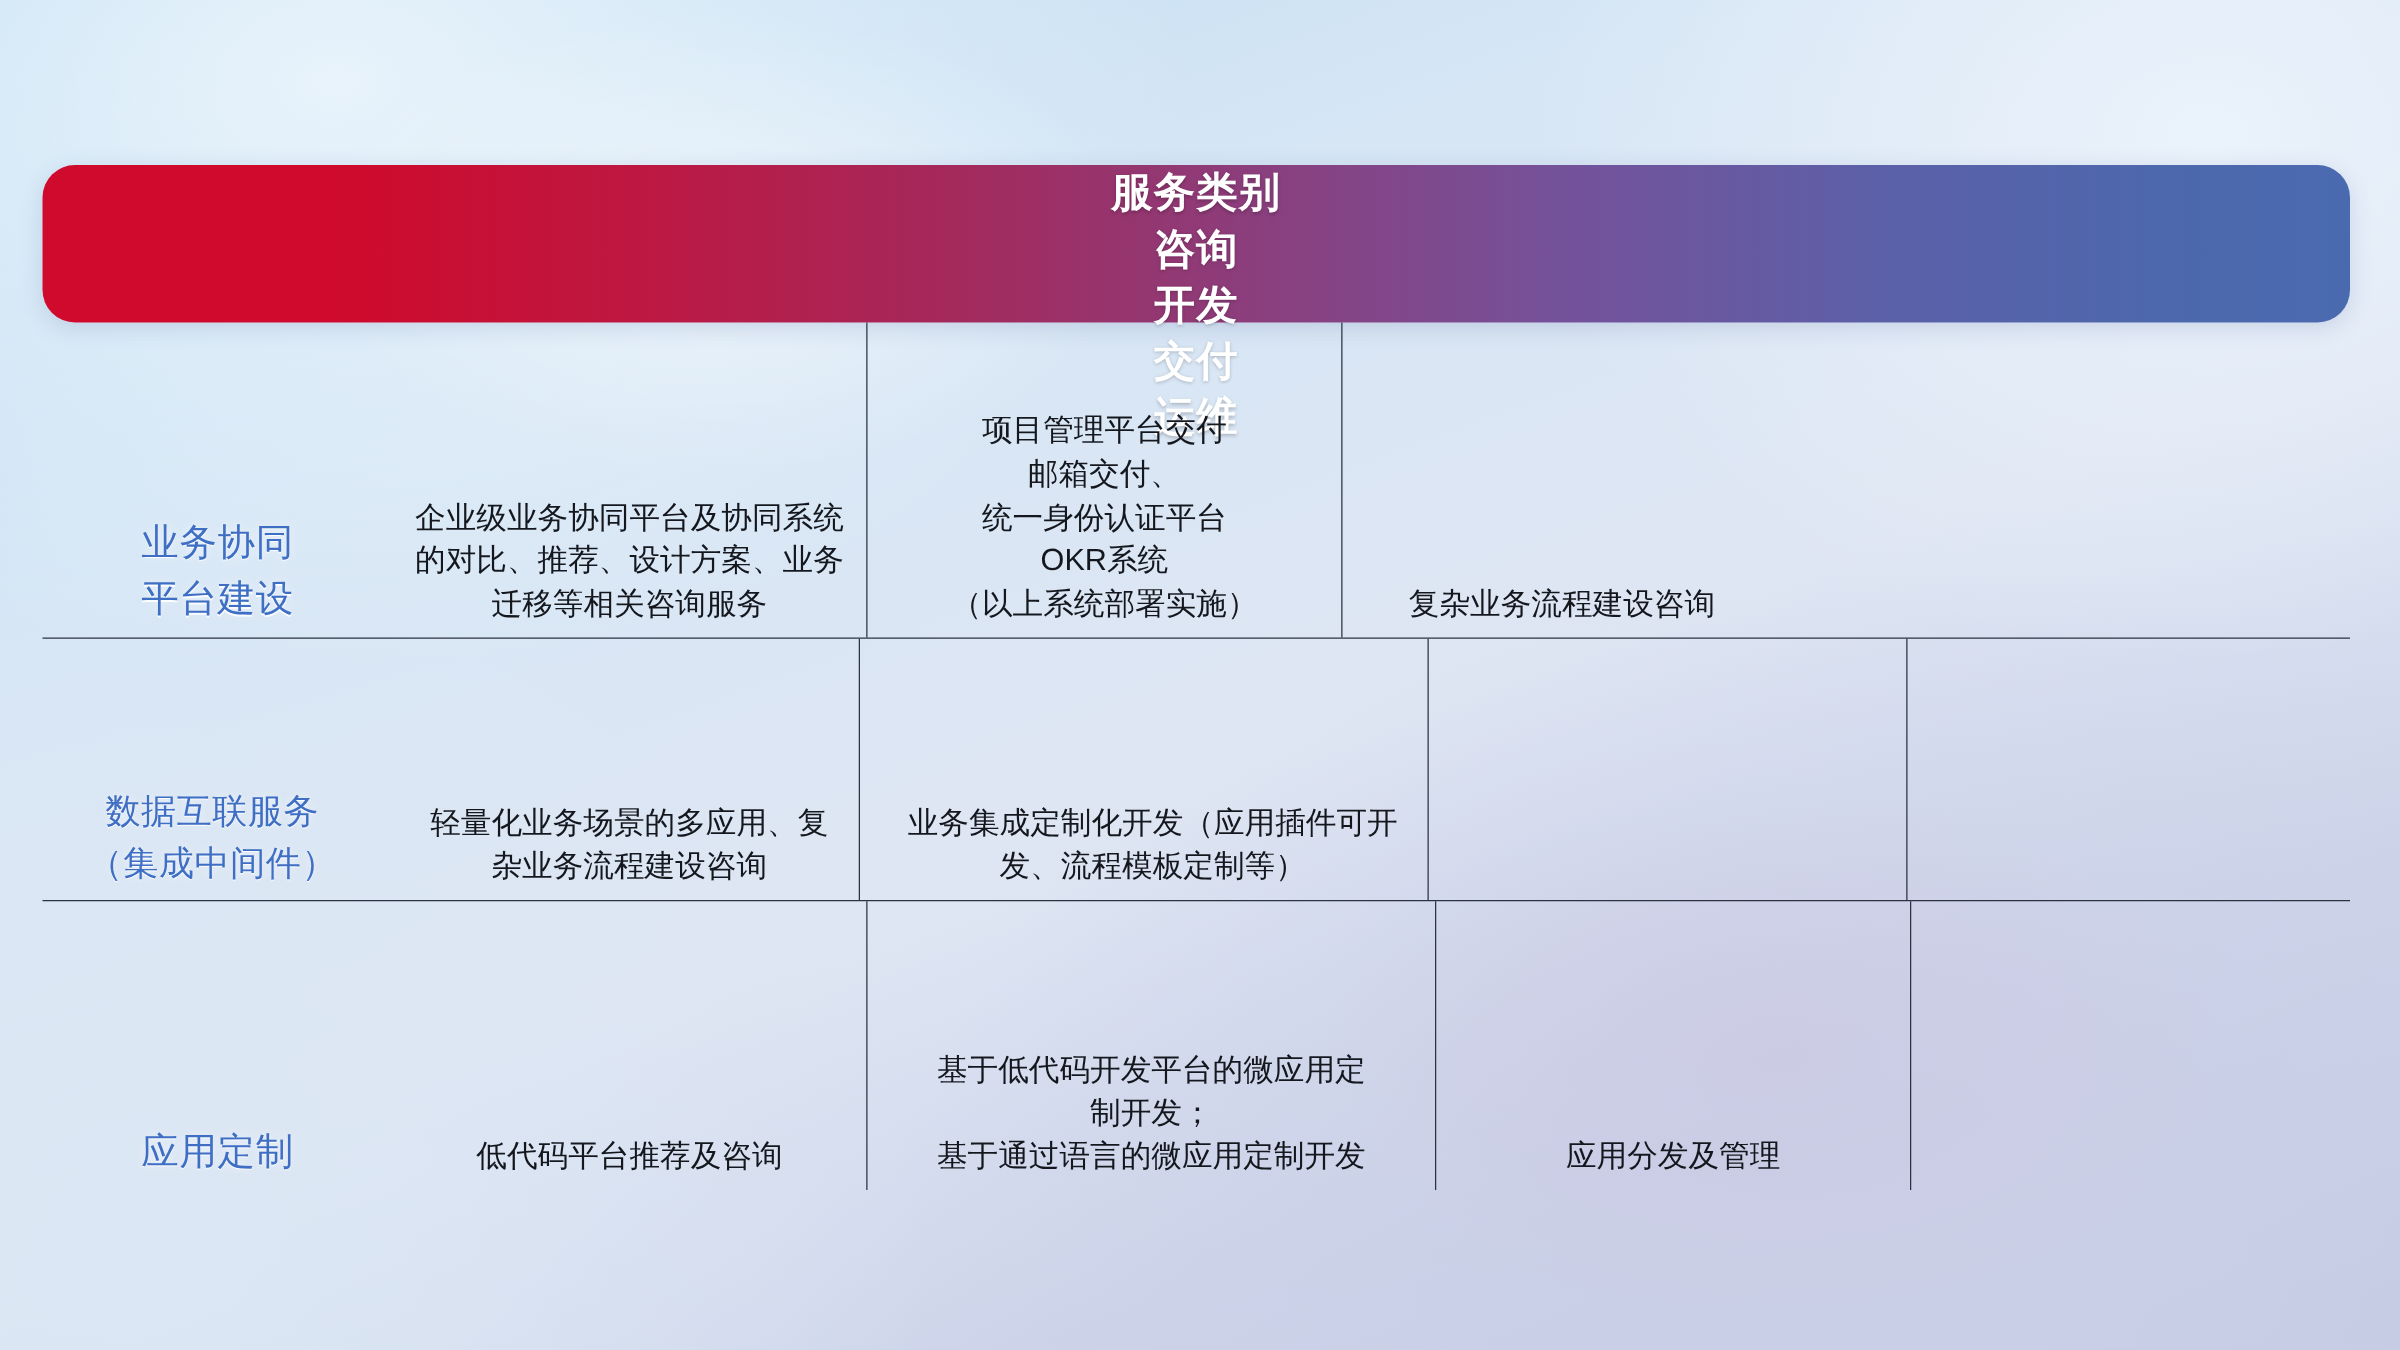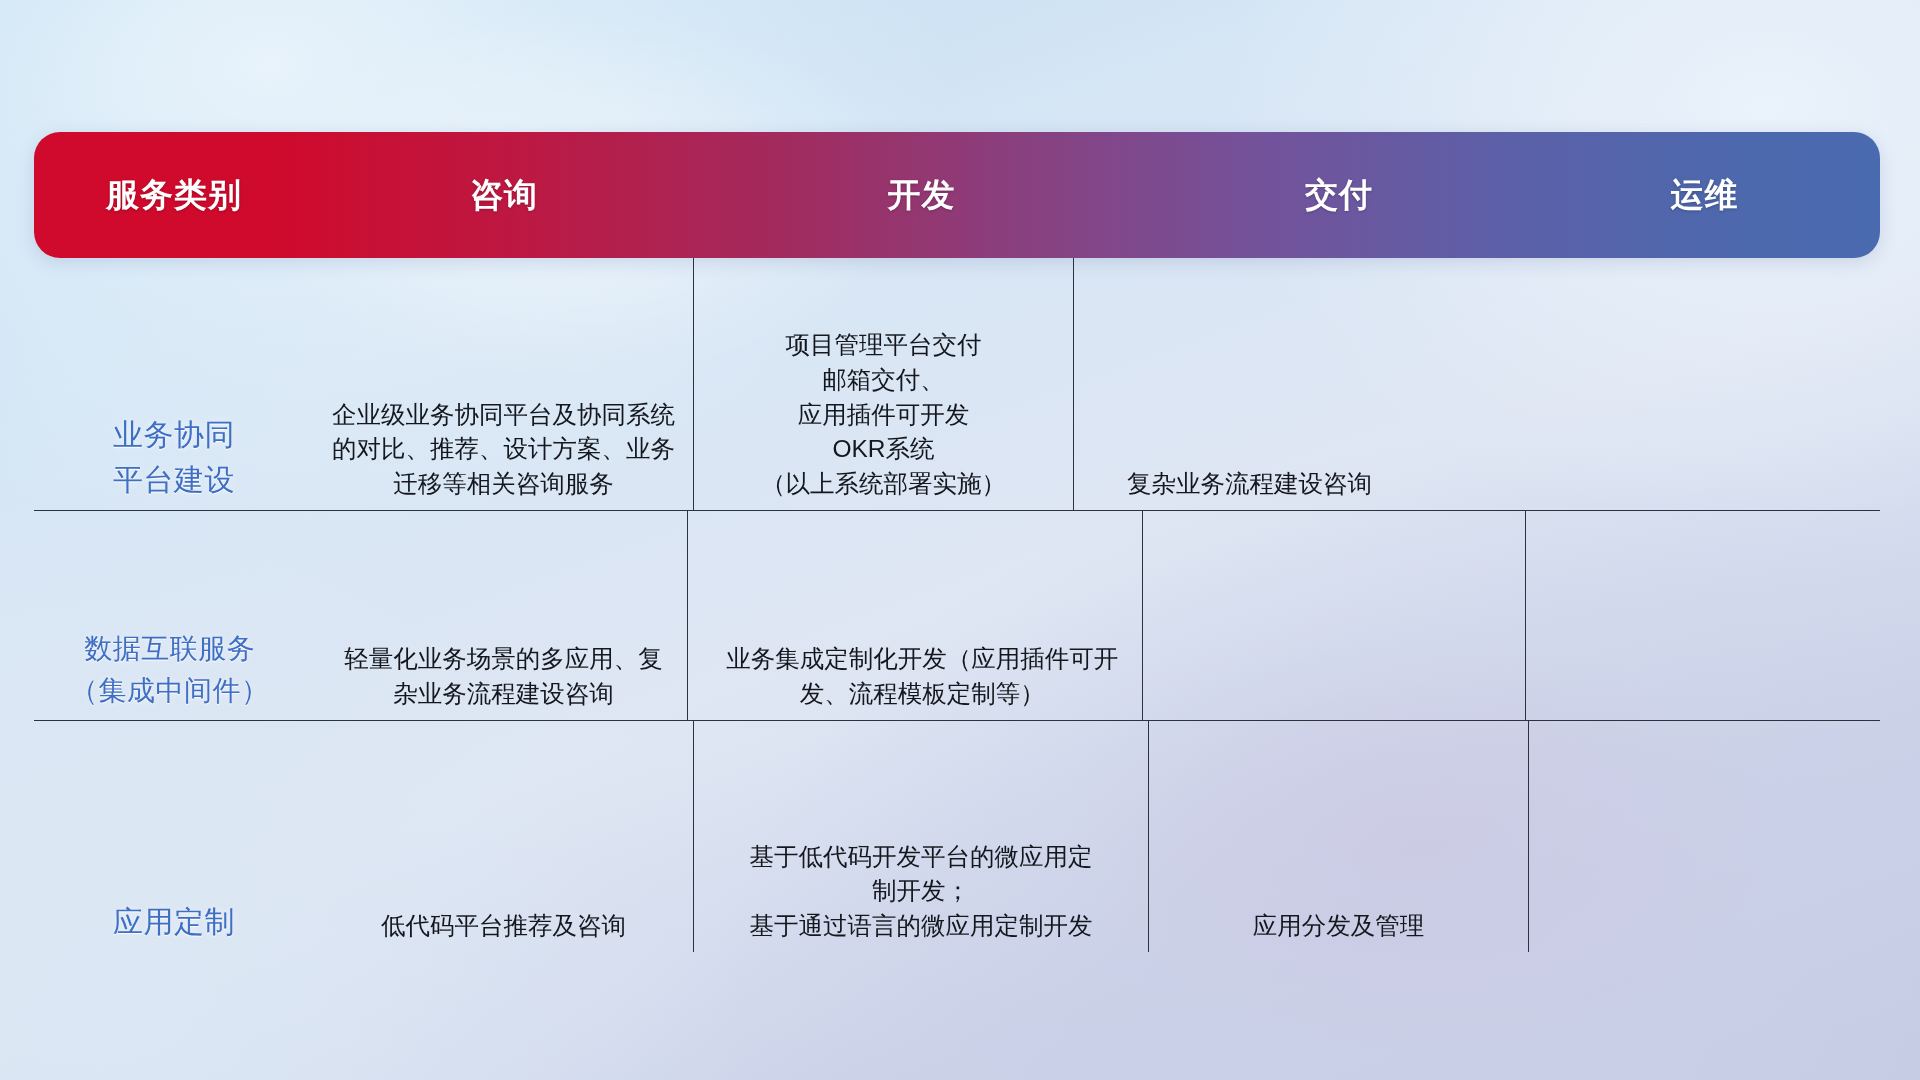--- a/index.html
+++ b/index.html
@@ -36,20 +36,21 @@
   .hdr {
     position:absolute; left:0; top:0;
     width:1846px; height:126px;
     border-radius:26px;
     background: linear-gradient(90deg,
         #cf0a2c 0%, #cf0a2c 13%, #bd1842 26%,
         #a32a5d 40%, #8a3f7e 53%, #74529a 66%,
         #5b60a8 80%, #4d68ad 92%, #4a6ab0 100%);
     display:flex; align-items:center;
     box-shadow: 0 4px 18px rgba(60,80,140,.16);
+    flex-direction: column;
   }
   .hdr .hc {
     color:#fff; font-weight:bold; font-size:33px;
     text-align:center; letter-spacing:1px;
     text-shadow:0 1px 3px rgba(0,0,0,.22);
   }
 
   
   .body { position:absolute; left:0; top:126px; width:1846px; height:694px; }
   .rows { display:flex; flex-direction:column; height:100%; }
@@ -106,21 +107,21 @@
           <div class="catlabel">
             <span class="txt">业务协同</span>
             <span class="txt">平台建设</span>
           </div>
         </div>
         <div class="cell c-con">企业级业务协同平台及协同系统的对比、推荐、设计方案、业务迁移等相关咨询服务</div>
         <div class="cell c-del">
           <div>
             <span class="txt">项目管理平台交付</span>
             <span class="txt">邮箱交付、</span>
-            <span class="txt">应用插件可开发</span>
+            <span class="txt">统一身份认证平台</span>
             <span class="txt">OKR系统</span>
             <span class="txt">（以上系统部署实施）</span>
           </div>
         </div>
         <div class="cell c-ops">复杂业务流程建设咨询</div>
       </div>
 
       <div class="row r2">
         <div class="cell c-cat">
           <div class="catlabel sm">

